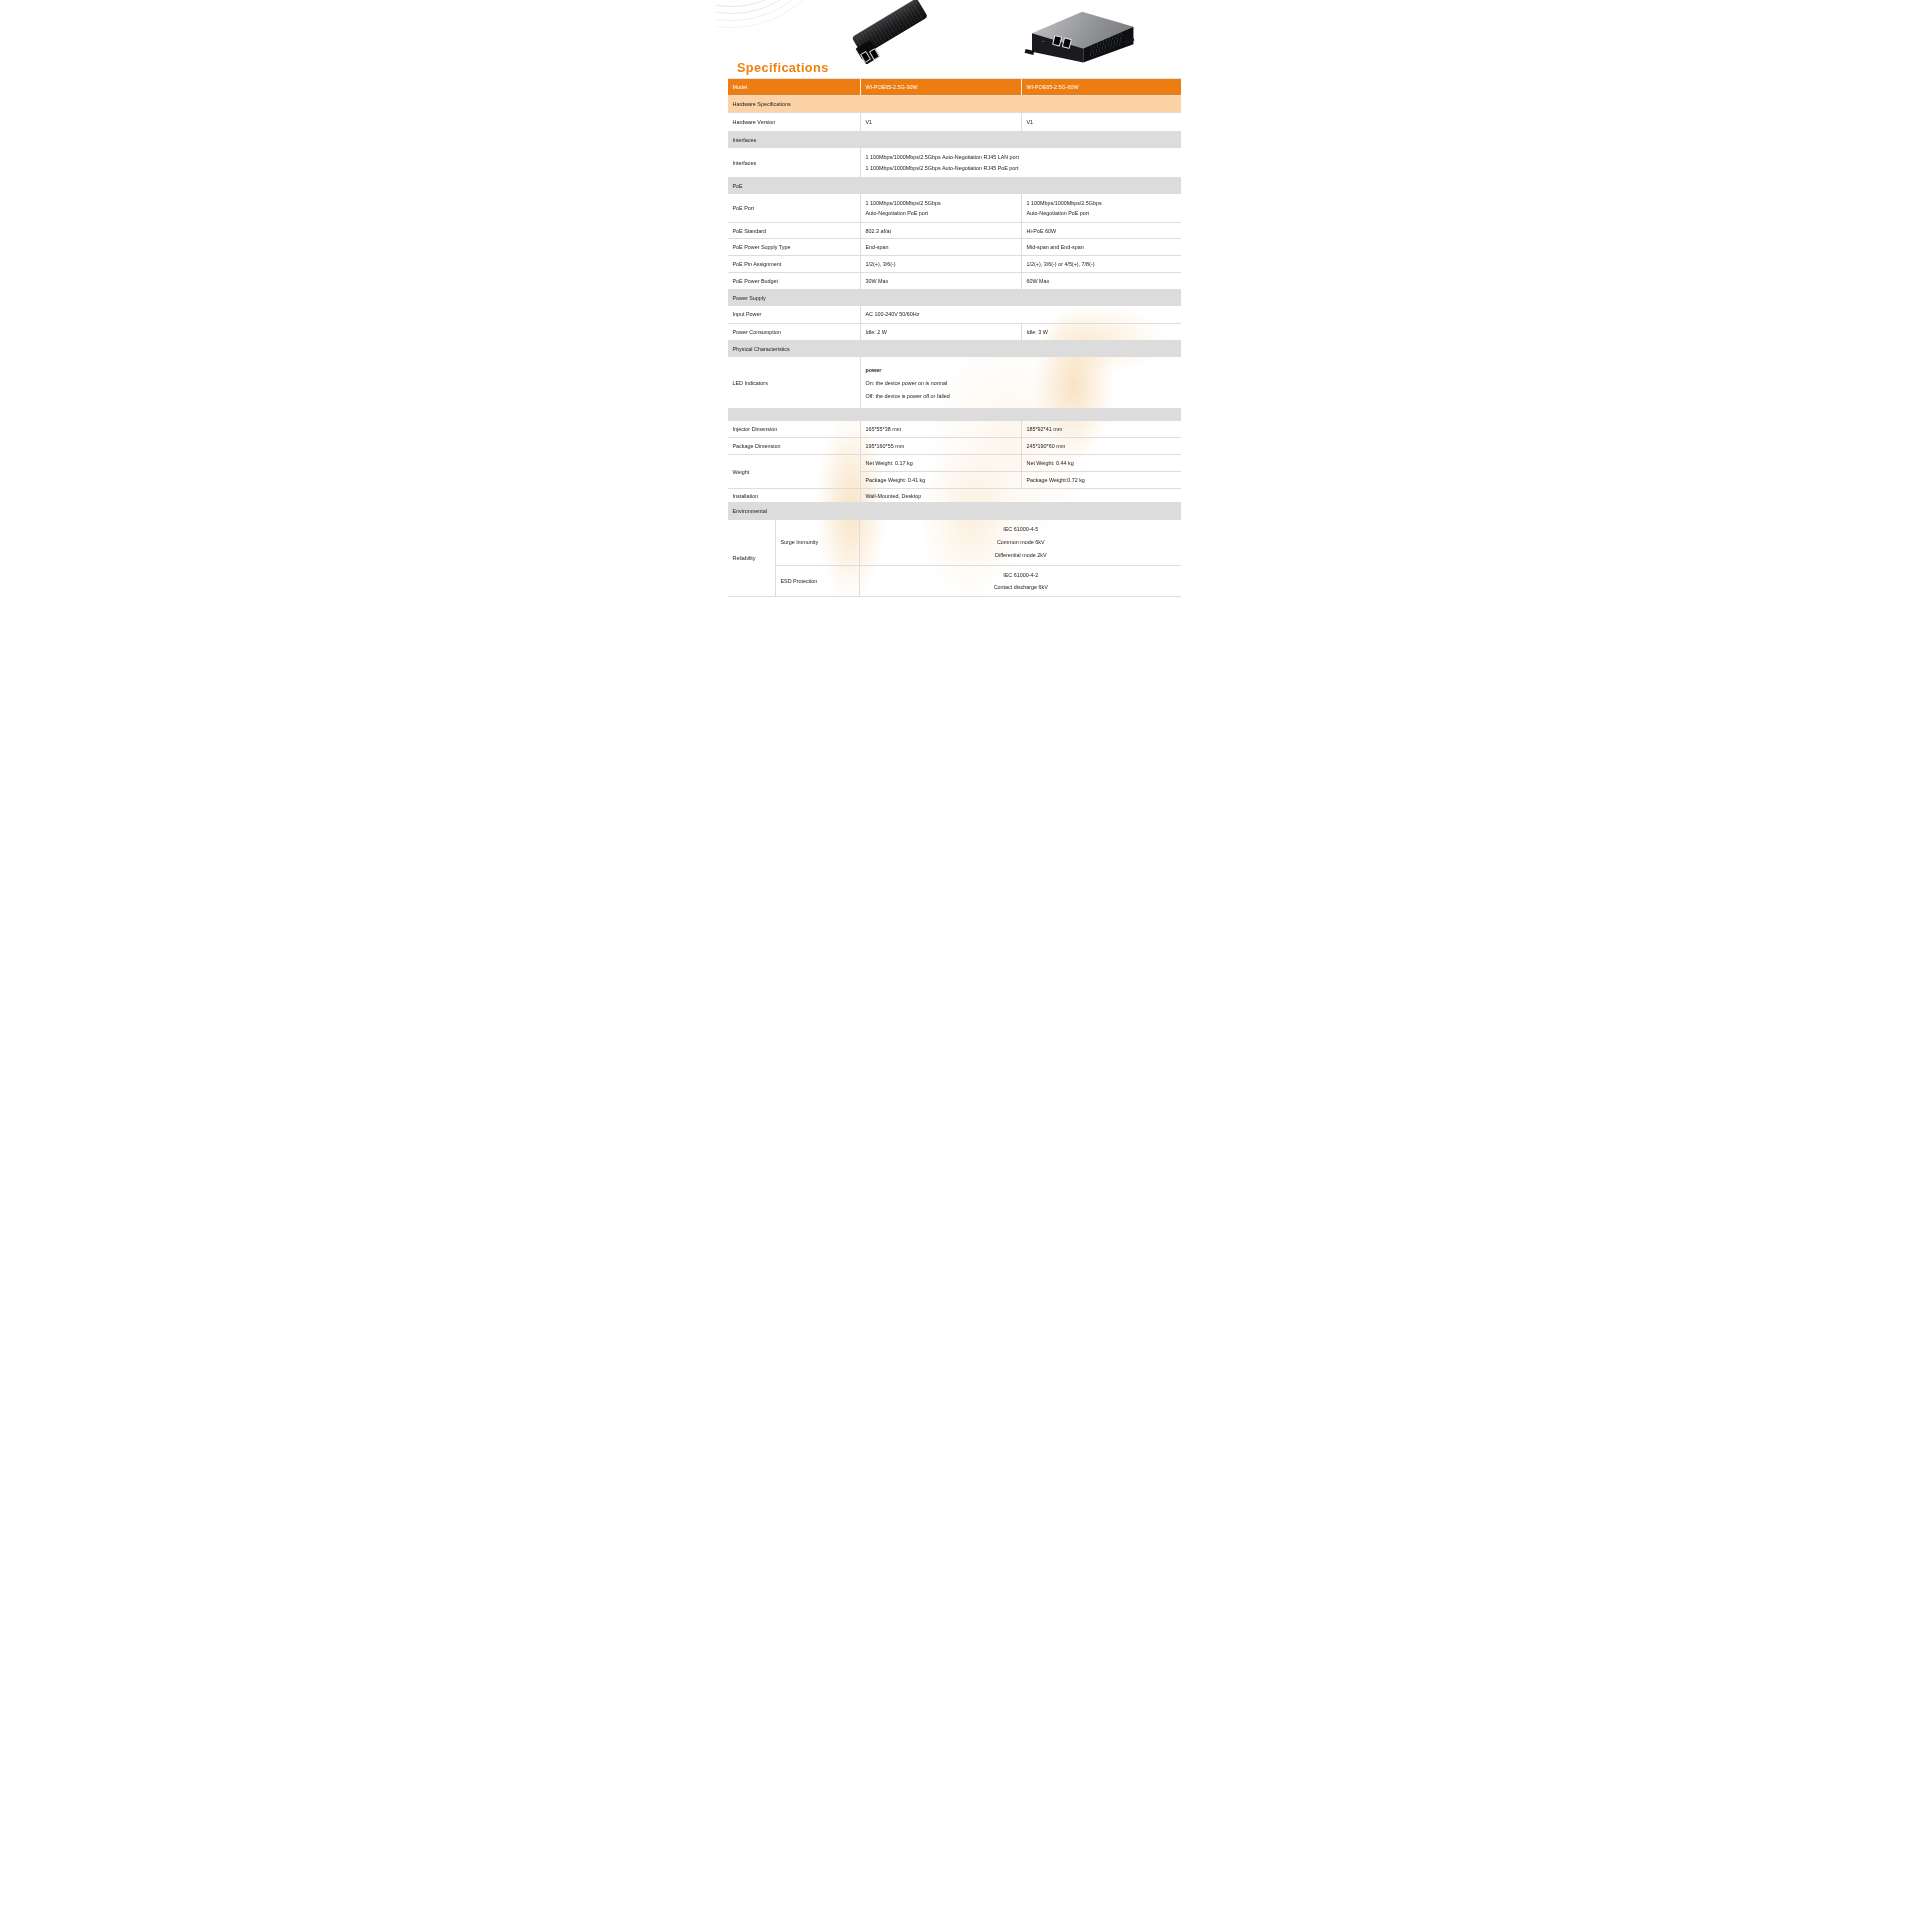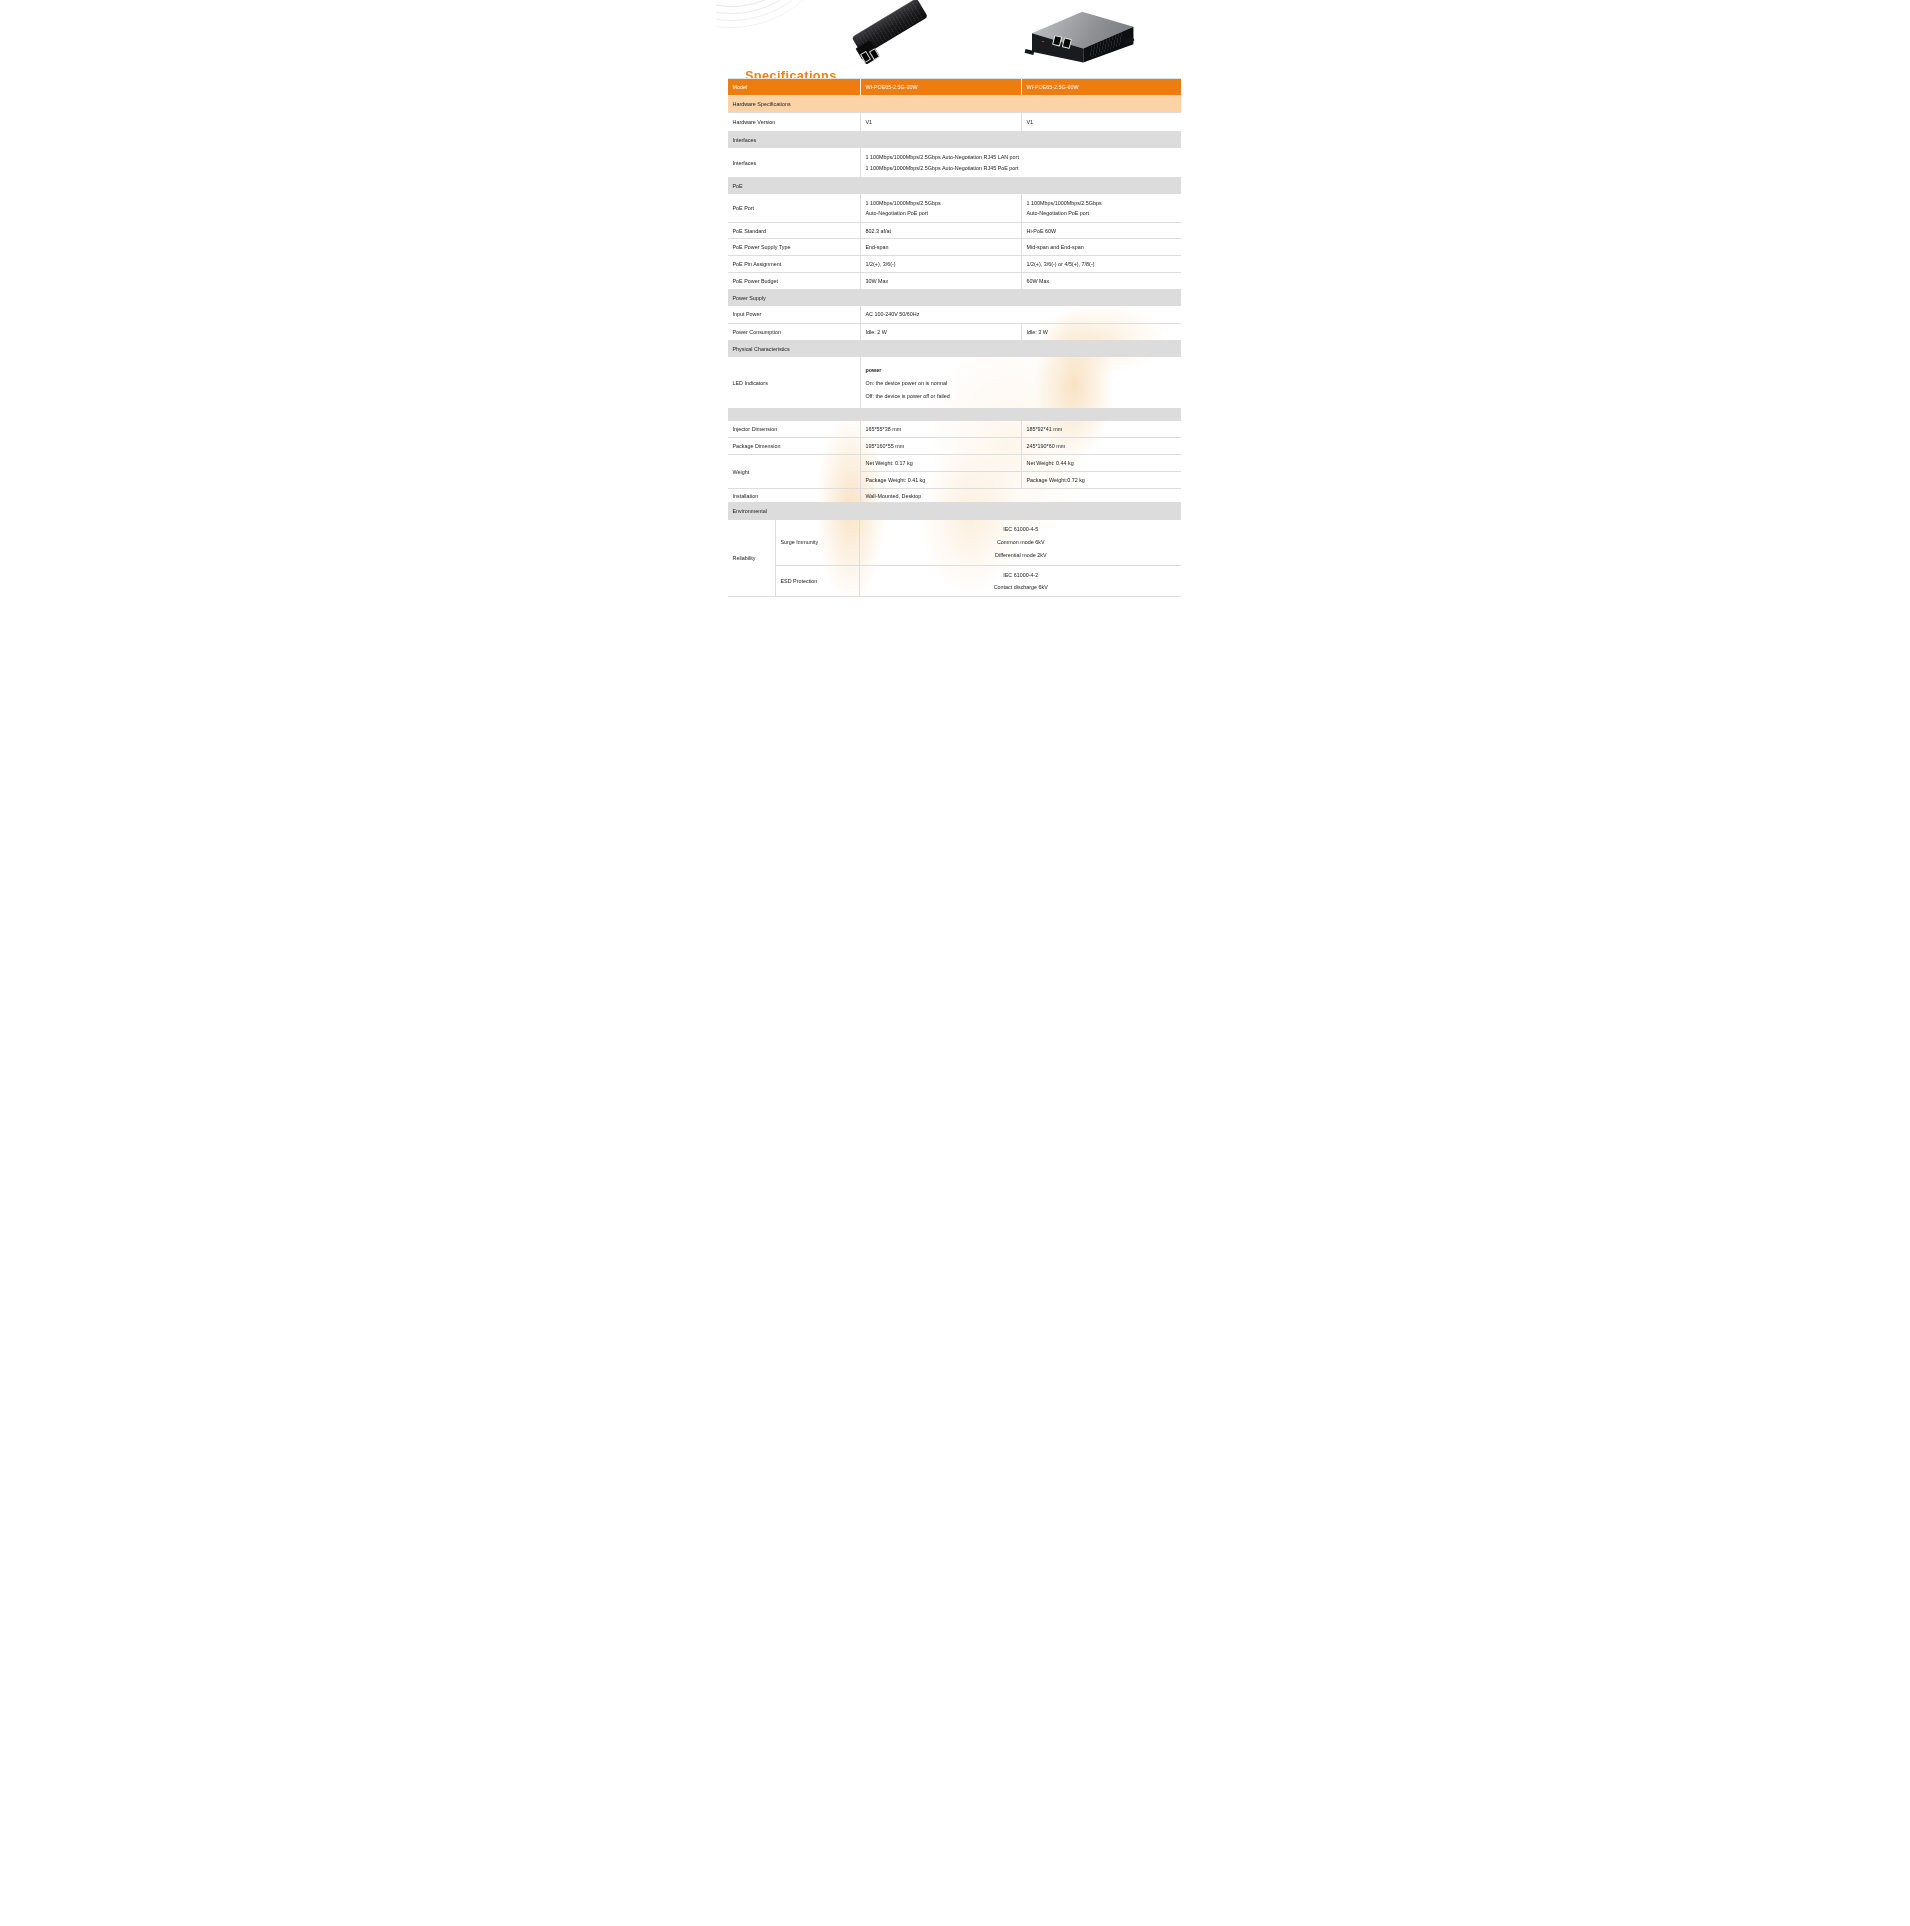--- a/index.html
+++ b/index.html
@@ -17,21 +17,21 @@
   }
   
   .arc{position:absolute;border-radius:50%;border:1.2px solid #ededed;}
   .arc.a1{width:173px;height:173px;left:-72px;top:-168px;border-color:#e7e7e7;}
   .arc.a2{width:187px;height:187px;left:-79px;top:-175px;border-color:#eaeaea;}
   .arc.a3{width:202px;height:202px;left:-87px;top:-183px;border-color:#efefef;}
   .arc.a4{width:216px;height:216px;left:-94px;top:-190px;border-color:#f3f3f3;}
 
   
   .heading{
-    position:absolute;left:13px;top:53px;margin:16px;
+    position:absolute;left:13px;top:53px;margin:8px;
     font-size:12.7px;font-weight:700;letter-spacing:0.4px;color:#f0800f;
   }
 
   
   .product{position:absolute;}
   .p30{left:138px;top:0;width:83px;height:62px;}
   .p30 .bracket{position:absolute;left:3.9px;top:45px;width:10px;height:13px;background:#27272a;border-radius:1.2px;transform:rotate(-31deg);}
   .p30 .body{
     position:absolute;left:9.2px;top:34px;width:76px;height:22.3px;border-radius:3.5px;
     transform:rotate(-31deg);transform-origin:0 100%;

